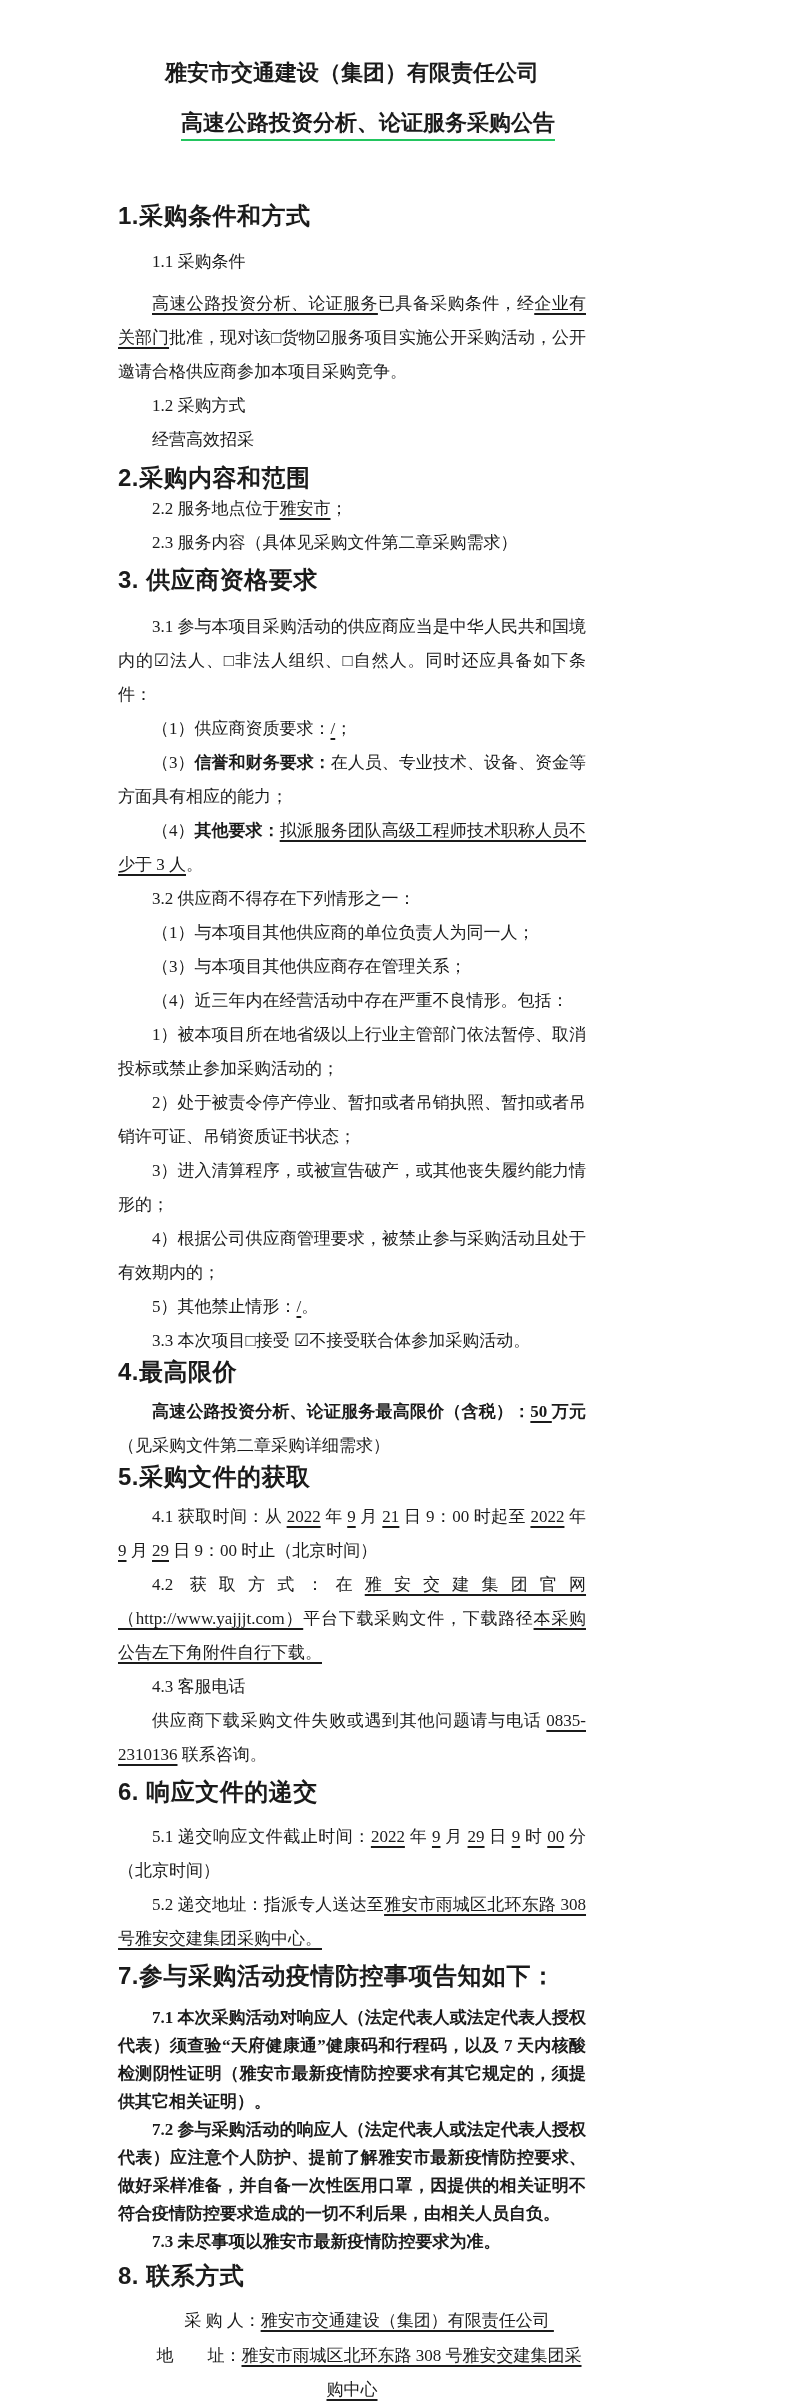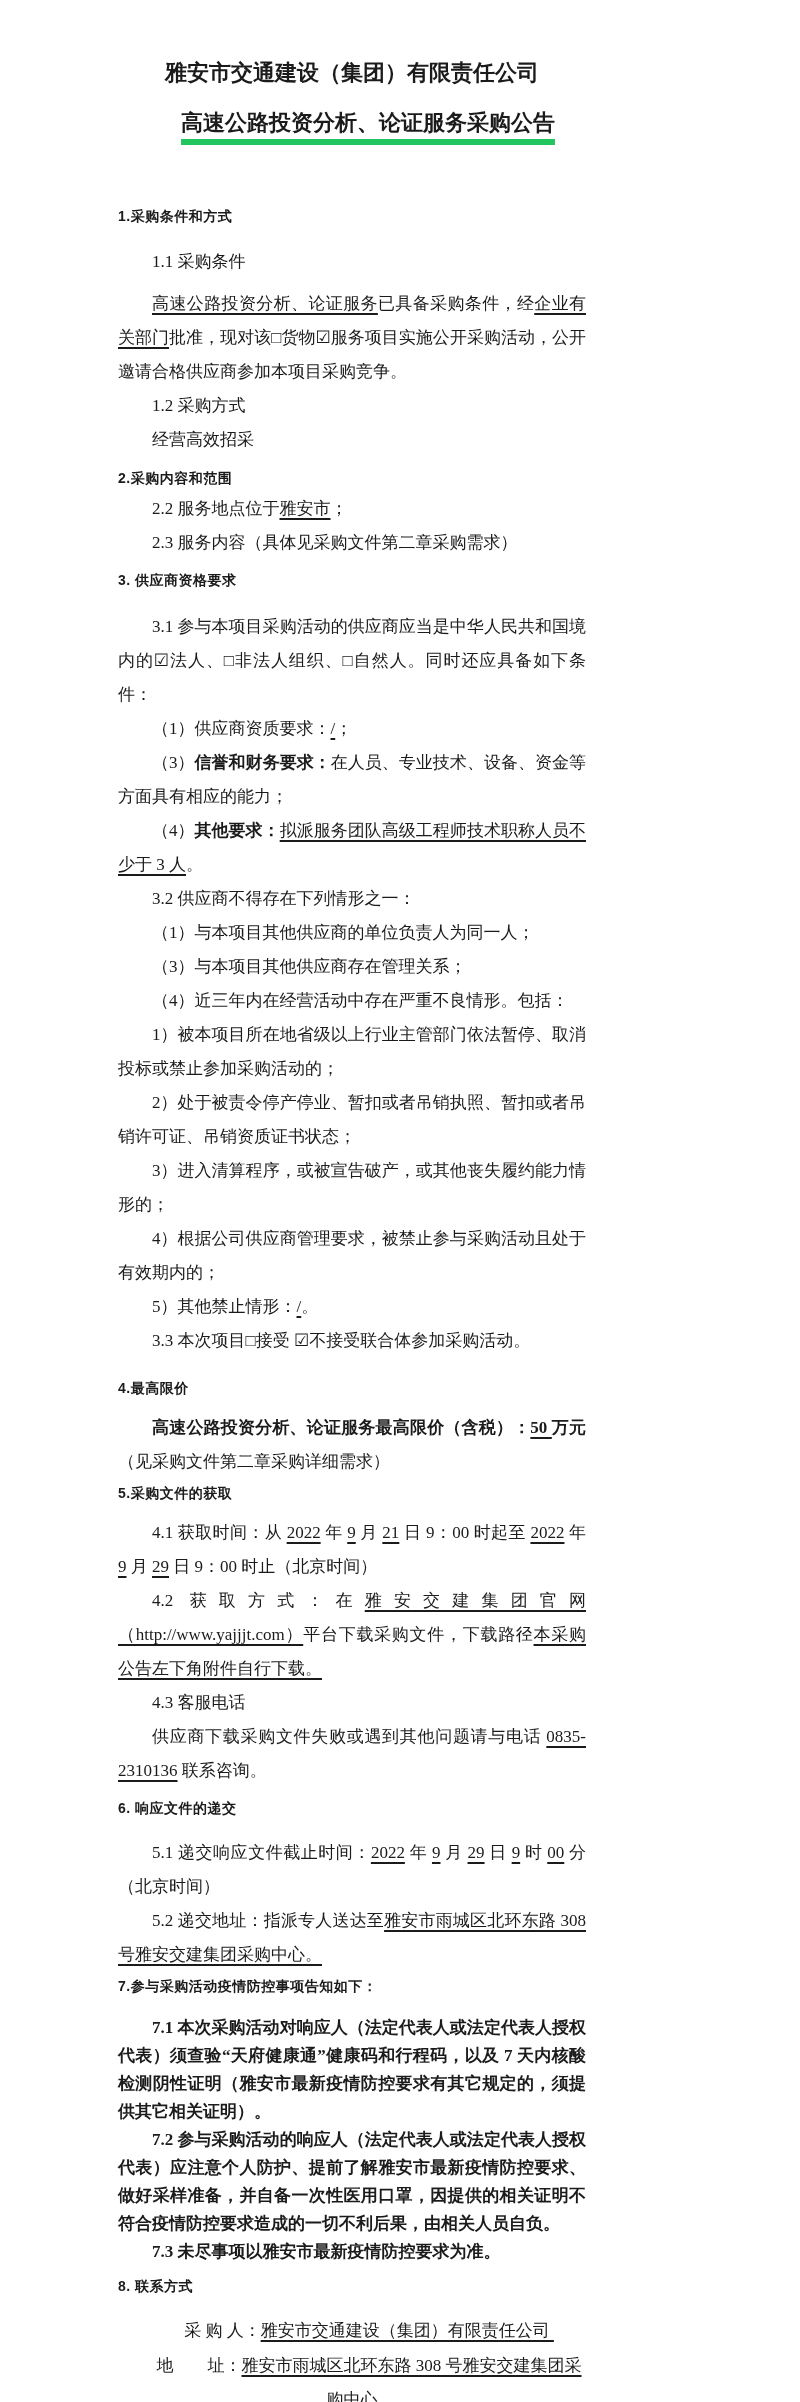--- a/index.html
+++ b/index.html
@@ -11,24 +11,24 @@
     font-family: "Liberation Serif", "DejaVu Serif", serif;
     font-size: 17px;
     overflow: hidden;
   }
   .t1, .t2 {
     text-align: center;
     font-family: "Liberation Sans", "DejaVu Sans", sans-serif;
     font-weight: 700; font-size: 22px; line-height: 30px; margin: 0;
   }
   .t2 { margin-top: 20px; }
-  .t2 .t2u { border-bottom: 6px solid #22c55e; padding-bottom: 4px; margin-left: 32px; }
+  .t2 .t2u { border-bottom: 2px solid #22c55e; padding-bottom: 4px; margin-left: 32px; }
   .h {
     font-family: "Liberation Sans", "DejaVu Sans", sans-serif;
-    font-weight: 700; font-size: 14px; line-height: 28px;
+    font-weight: 700; font-size: 24px; line-height: 28px;
     margin: 0; letter-spacing: 0.5px;
   }
   .p { margin: 0; line-height: 34px; text-align: justify; text-indent: 2em; }
   .u { text-decoration: underline; text-underline-offset: 4px; text-decoration-thickness: 1.5px; }
   .b { font-weight: 700; }
   .p7 { line-height: 28px; font-weight: 700; }
   .contact { text-align: center; }
 </style>
 </head>
 <body>
@@ -57,34 +57,34 @@
   <p class="p">（1）与本项目其他供应商的单位负责人为同一人；</p>
   <p class="p">（3）与本项目其他供应商存在管理关系；</p>
   <p class="p">（4）近三年内在经营活动中存在严重不良情形。包括：</p>
   <p class="p">1）被本项目所在地省级以上行业主管部门依法暂停、取消投标或禁止参加采购活动的；</p>
   <p class="p">2）处于被责令停产停业、暂扣或者吊销执照、暂扣或者吊销许可证、吊销资质证书状态；</p>
   <p class="p">3）进入清算程序，或被宣告破产，或其他丧失履约能力情形的；</p>
   <p class="p">4）根据公司供应商管理要求，被禁止参与采购活动且处于有效期内的；</p>
   <p class="p"><span>5）其他禁止情形：</span><span class="u">/</span><span>。</span></p>
   <p class="p">3.3 本次项目□接受 ☑不接受联合体参加采购活动。</p>
 
-  <h2 class="h" style="margin-top:16px">4.最高限价</h2>
+  <h2 class="h" style="margin-top:0">4.最高限价</h2>
   <p class="p" style="margin-top:9px"><span class="b">高速公路投资分析、论证服务最高限价（含税）：</span><span class="b u">50&nbsp;</span><span class="b">万元</span><span>（见采购文件第二章采购详细需求）</span></p>
 
   <h2 class="h" style="">5.采购文件的获取</h2>
   <p class="p" style="margin-top:9px"><span>4.1 获取时间：从 </span><span class="u">2022</span><span> 年 </span><span class="u">9</span><span> 月 </span><span class="u">21</span><span> 日 9：00 时起至 </span><span class="u">2022</span><span> 年 </span><span class="u">9</span><span> 月 </span><span class="u">29</span><span> 日 9：00 时止（北京时间）</span></p>
   <p class="p"><span>4.2 获取方式：在</span><span class="u">雅安交建集团官网（http://www.yajjjt.com）</span><span>平台下载采购文件，下载路径</span><span class="u">本采购公告左下角附件自行下载。</span></p>
   <p class="p">4.3 客服电话</p>
   <p class="p"><span>供应商下载采购文件失败或遇到其他问题请与电话 </span><span class="u">0835-2310136</span><span> 联系咨询。</span></p>
 
   <h2 class="h" style="margin-top:6px">6. 响应文件的递交</h2>
   <p class="p" style="margin-top:14px"><span>5.1 递交响应文件截止时间：</span><span class="u">2022</span><span> 年 </span><span class="u">9</span><span> 月 </span><span class="u">29</span><span> 日 </span><span class="u">9</span><span> 时 </span><span class="u">00</span><span> 分（北京时间）</span></p>
   <p class="p"><span>5.2 递交地址：指派专人送达至</span><span class="u">雅安市雨城区北环东路 308 号雅安交建集团采购中心。</span></p>
 
-  <h2 class="h" style="">7.参与采购活动疫情防控事项告知如下：</h2>
+  <h2 class="h" style="margin-top:6px">7.参与采购活动疫情防控事项告知如下：</h2>
   <p class="p p7" style="margin-top:14px">7.1 本次采购活动对响应人（法定代表人或法定代表人授权代表）须查验“天府健康通”健康码和行程码，以及 7 天内核酸检测阴性证明（雅安市最新疫情防控要求有其它规定的，须提供其它相关证明）。</p>
   <p class="p p7">7.2 参与采购活动的响应人（法定代表人或法定代表人授权代表）应注意个人防护、提前了解雅安市最新疫情防控要求、做好采样准备，并自备一次性医用口罩，因提供的相关证明不符合疫情防控要求造成的一切不利后果，由相关人员自负。</p>
   <p class="p p7">7.3 未尽事项以雅安市最新疫情防控要求为准。</p>
 
   <h2 class="h" style="margin-top:6px">8. 联系方式</h2>
   <p class="p contact" style="margin-top:14px"><span>采 购 人：</span><span class="u">雅安市交通建设（集团）有限责任公司&nbsp;</span></p>
   <p class="p contact" style="margin-top:1px"><span>地　　址：</span><span class="u">雅安市雨城区北环东路 308 号雅安交建集团采购中心</span></p>
   <p class="p contact" style="margin-top:10px"><span>邮　　编：</span><span class="u">625000</span></p>
   <p class="p contact" style="margin-top:1px"><span>联 系 人：</span><span class="u">李先生&nbsp;</span></p>
 

